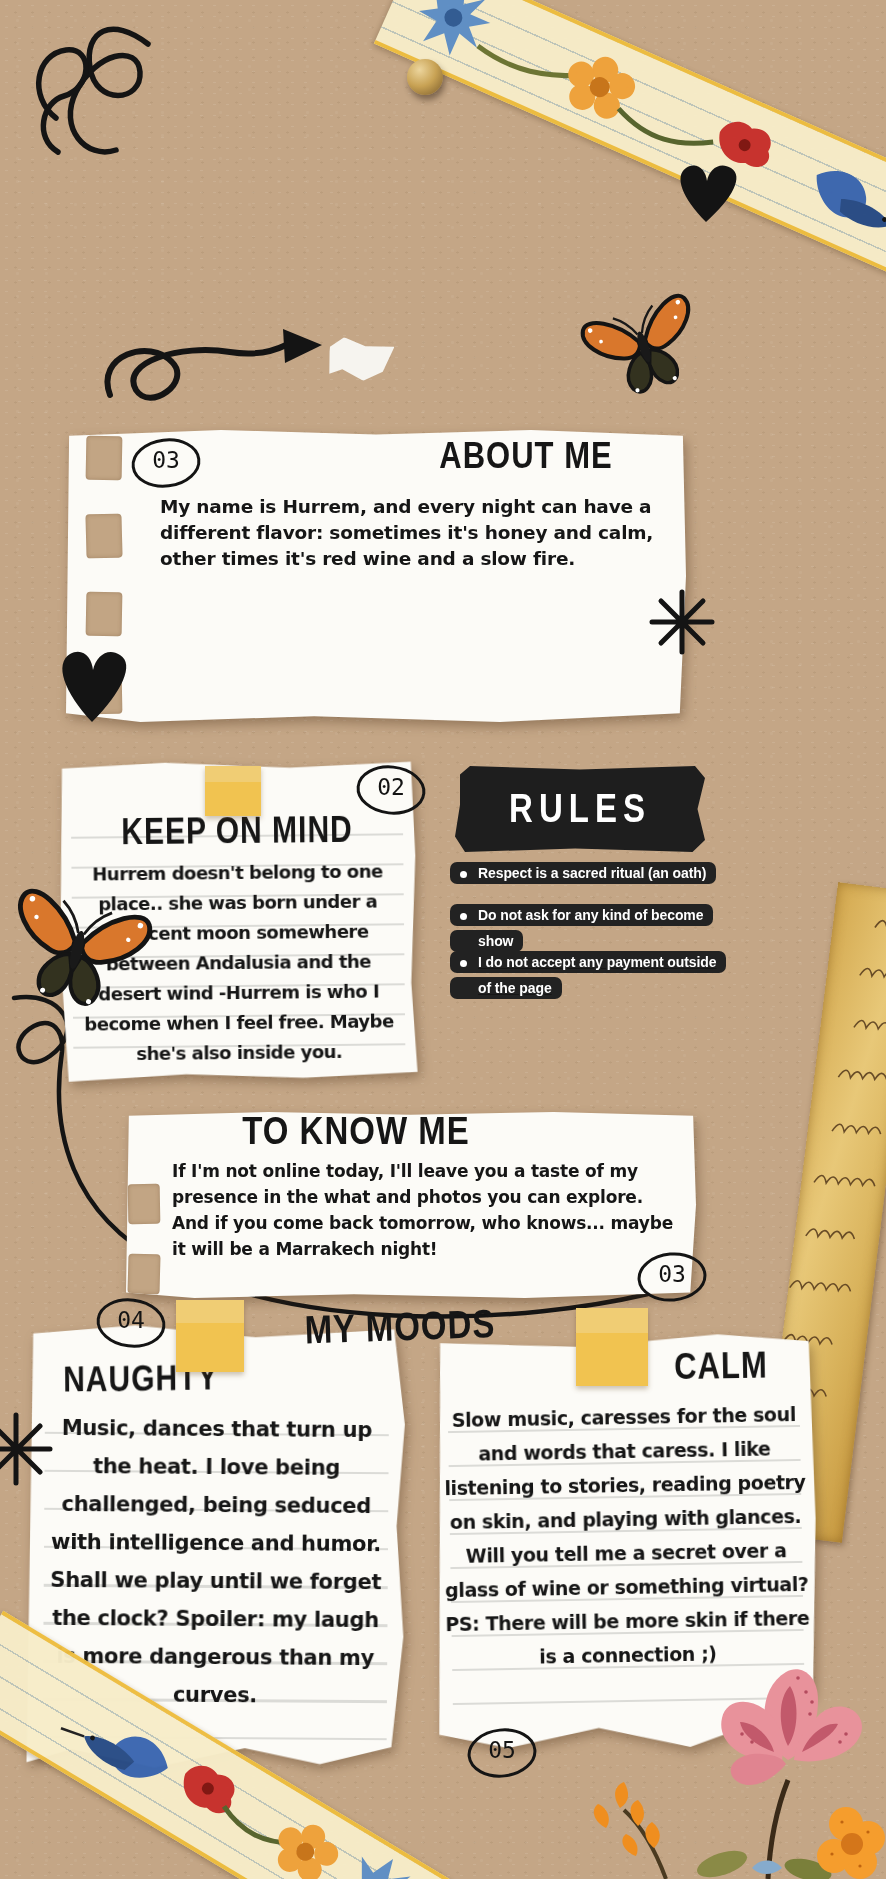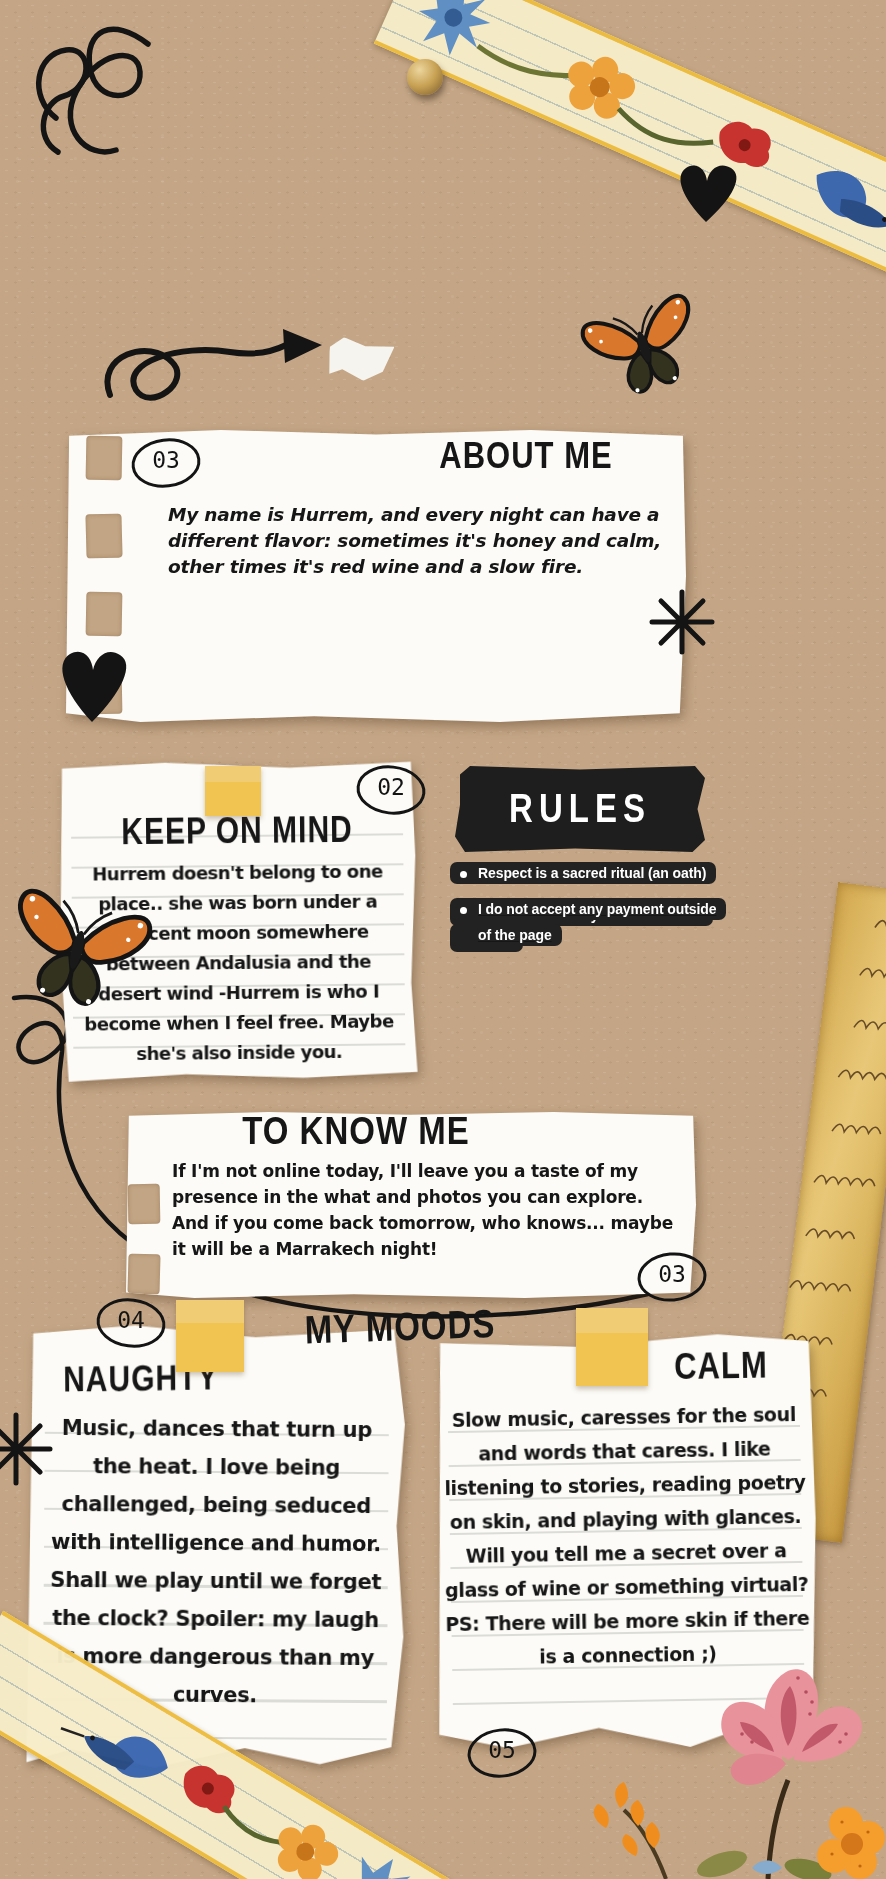--- a/index.html
+++ b/index.html
@@ -39,21 +39,21 @@
     box-shadow:2px 5px 6px rgba(40,25,10,.45);}
 
   
   .hole{position:absolute;width:36px;height:44px;background:#c2a584;border-radius:4px;
     box-shadow:inset 0 0 4px rgba(100,70,40,.35);}
 
   .about-heading{position:absolute;top:8px;left:330px;width:260px;text-align:center;
     font-size:31px;letter-spacing:1px;transform:scaleY(1.18);}
   .about-body{position:absolute;top:64px;left:94px;width:514px;
     font:700 18.5px/26px "DejaVu Sans",sans-serif;letter-spacing:-.2px;}
-  .about-body p{margin:8px;font-style:italic;}
+  .about-body p{margin:0;}
 
   
   .ruled{position:absolute;background:repeating-linear-gradient(to bottom,transparent 0,transparent var(--a),#dbdbd7 var(--a),#dbdbd7 var(--b),transparent var(--b),transparent var(--c));}
   .kom-heading{position:absolute;top:52px;font-size:30px;letter-spacing:1px;transform:scaleY(1.2);}
   .kom-body{position:absolute;top:96px;left:22px;right:22px;text-align:center;
     font:700 18px/30px "DejaVu Sans",sans-serif;letter-spacing:-.5px;}
 
   
   .numcircle{position:absolute;width:72px;height:54px;z-index:8;}
   .numcircle span{position:absolute;left:0;right:0;top:13px;text-align:center;
@@ -207,21 +207,21 @@
     <span class="marker">RULES</span>
   </div>
   <div class="rule" style="top:860px;">
     <span class="dot"></span>
     <span class="pill">Respect is a sacred ritual (an oath)</span>
   </div>
   <div class="rule" style="top:902px;">
     <span class="dot"></span>
     <span class="pill">Do not ask for any kind of become show</span>
   </div>
-  <div class="rule" style="top:896px;text-decoration:underline;">
+  <div class="rule" style="top:949px;text-decoration:underline;">
     <span class="dot"></span>
     <span class="pill">I do not accept any payment outside of the page</span>
   </div>
 
   <div class="shadow z3" style="left:126px;top:1112px;width:570px;height:186px;">
     <div class="paper clip-soft">
       <div class="hole" style="left:2px;top:72px;width:32px;height:40px;transform:rotate(-1deg);"></div>
       <div class="hole" style="left:2px;top:142px;width:32px;height:40px;transform:rotate(1.5deg);"></div>
       <div class="marker tkm-heading">TO KNOW ME</div>
       <div class="tkm-body">If I'm not online today, I'll leave you a taste of my presence in the what and photos you can explore. And if you come back tomorrow, who knows... maybe it will be a Marrakech night!</div>

